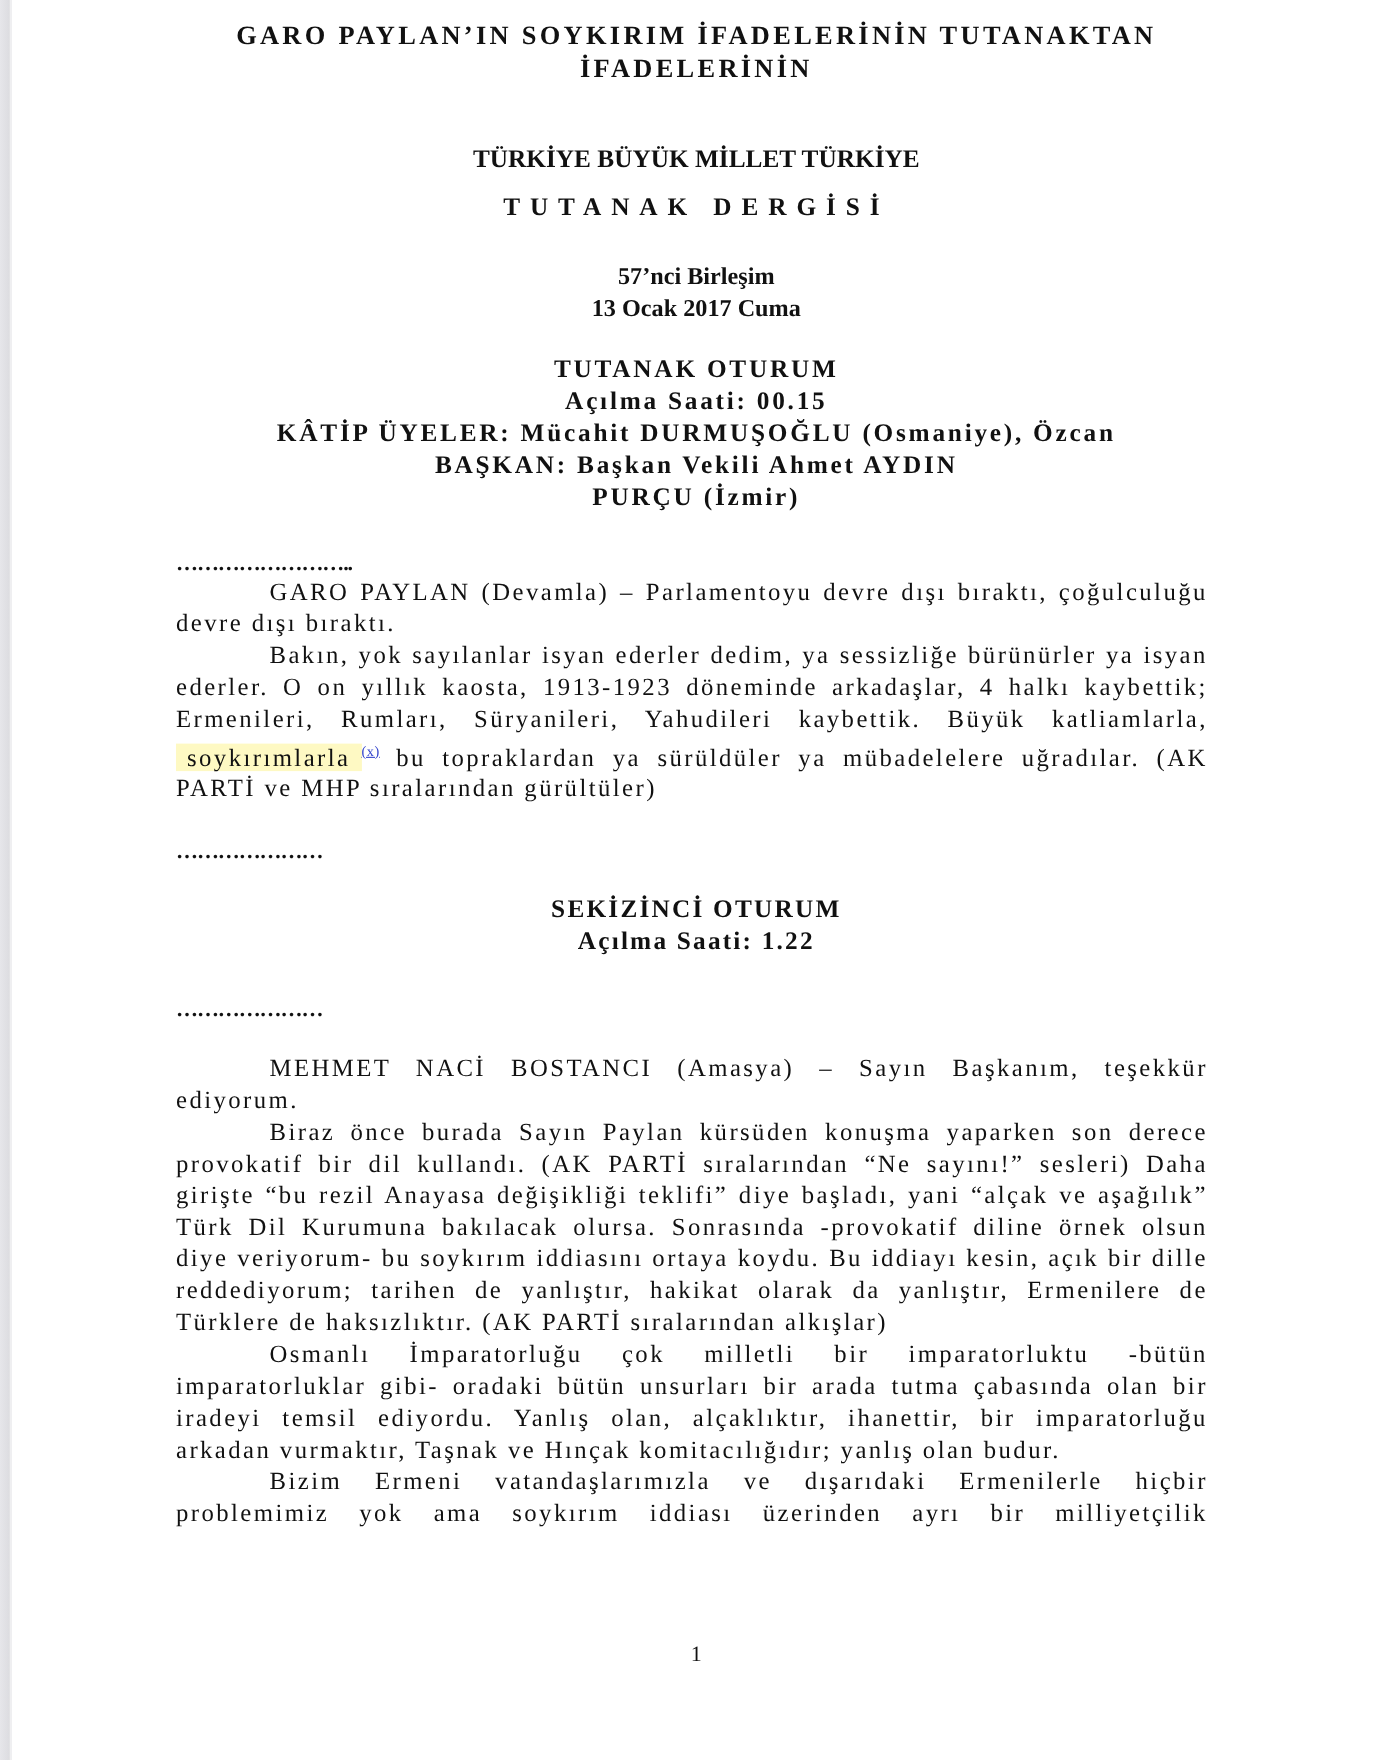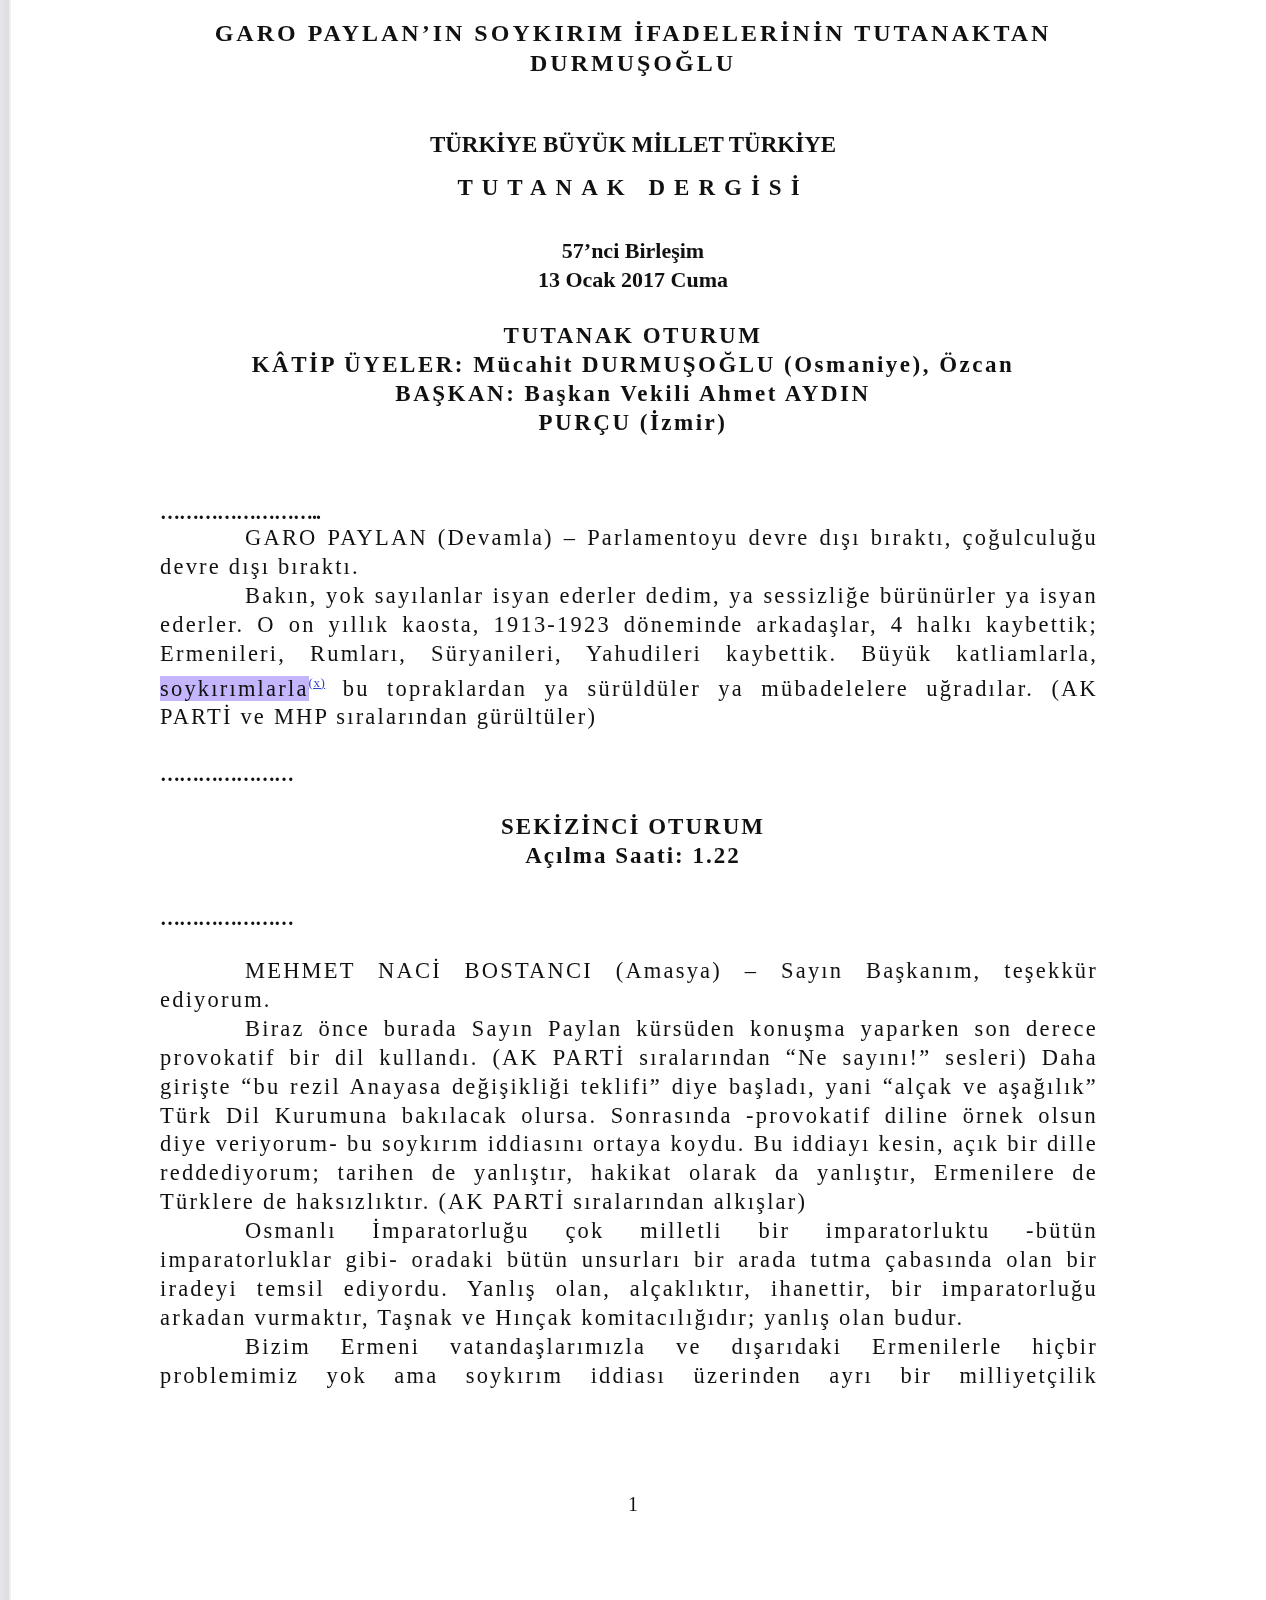--- a/index.html
+++ b/index.html
@@ -89,23 +89,23 @@
       font-size: 22.5px;
       line-height: 28.9px;
       letter-spacing: 2.2px;
       text-align: justify;
     }
     .body-text p {
       margin: 0;
       text-indent: 85px;
     }
     .hl {
-      background: #c4b5fd;
+      background: #fef9c3;
       color: #111111;
-      padding: 0 0;
+      padding: 0 10px;
       font-family: Liberation Serif, serif;
     }
     .footnote-ref {
       color: #3344cc;
       font-size: 13px;
       vertical-align: 9px;
       text-decoration: underline;
       letter-spacing: 0.5px;
     }
     .page-number {
@@ -119,33 +119,34 @@
   </style>
 </head>
 <body>
 
 <div class="left-strip"></div>
 
 <div class="page"></div>
 
 <div class="center doc-title">
   <div>GARO PAYLAN’IN SOYKIRIM İFADELERİNİN TUTANAKTAN</div>
-  <div>DURMUŞOĞLU</div>
+  <div>İFADELERİNİN</div>
 </div>
 
 <div class="center tbmm">TÜRKİYE BÜYÜK MİLLET TÜRKİYE</div>
 <div class="center tutanak">TUTANAK DERGİSİ</div>
 
 <div class="center birlesim">
   <div>57’nci Birleşim</div>
   <div>13 Ocak 2017 Cuma</div>
 </div>
 
 <div class="center oturum6">
   <div>TUTANAK OTURUM</div>
+  <div>Açılma Saati: 00.15</div>
   <div>KÂTİP ÜYELER: Mücahit DURMUŞOĞLU (Osmaniye), Özcan</div>
   <div>BAŞKAN: Başkan Vekili Ahmet AYDIN</div>
   <div>PURÇU (İzmir)</div>
 </div>
 
 <div class="dots" style="top:502px;">……………………..</div>
 
 <div class="body-text" style="top:524px;">
   <p>GARO PAYLAN (Devamla) – Parlamentoyu devre dışı bıraktı, çoğulculuğu devre dışı bıraktı.</p>
   <p><span>Bakın, yok sayılanlar isyan ederler dedim, ya sessizliğe bürünürler ya isyan ederler. O on yıllık kaosta, 1913-1923 döneminde arkadaşlar, 4 halkı kaybettik; Ermenileri, Rumları, Süryanileri, Yahudileri kaybettik. Büyük katliamlarla, </span><span class="hl">soykırımlarla</span><span class="footnote-ref">(x)</span><span> bu topraklardan ya sürüldüler ya mübadelelere uğradılar. (AK PARTİ ve MHP sıralarından gürültüler)</span></p>

